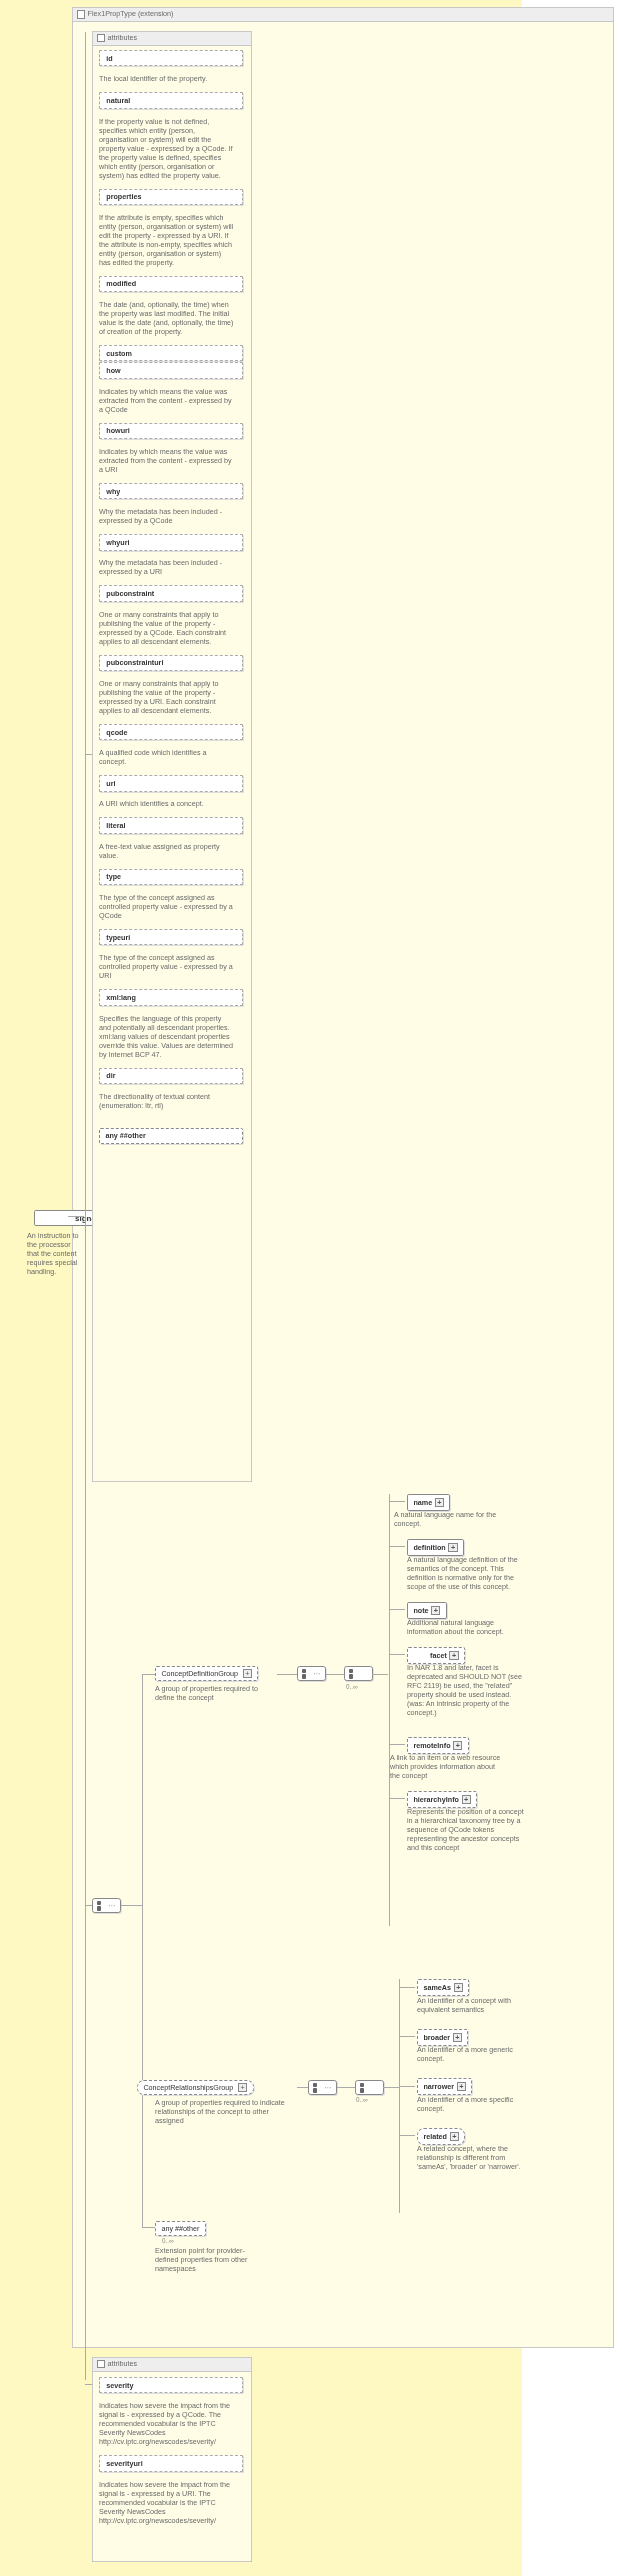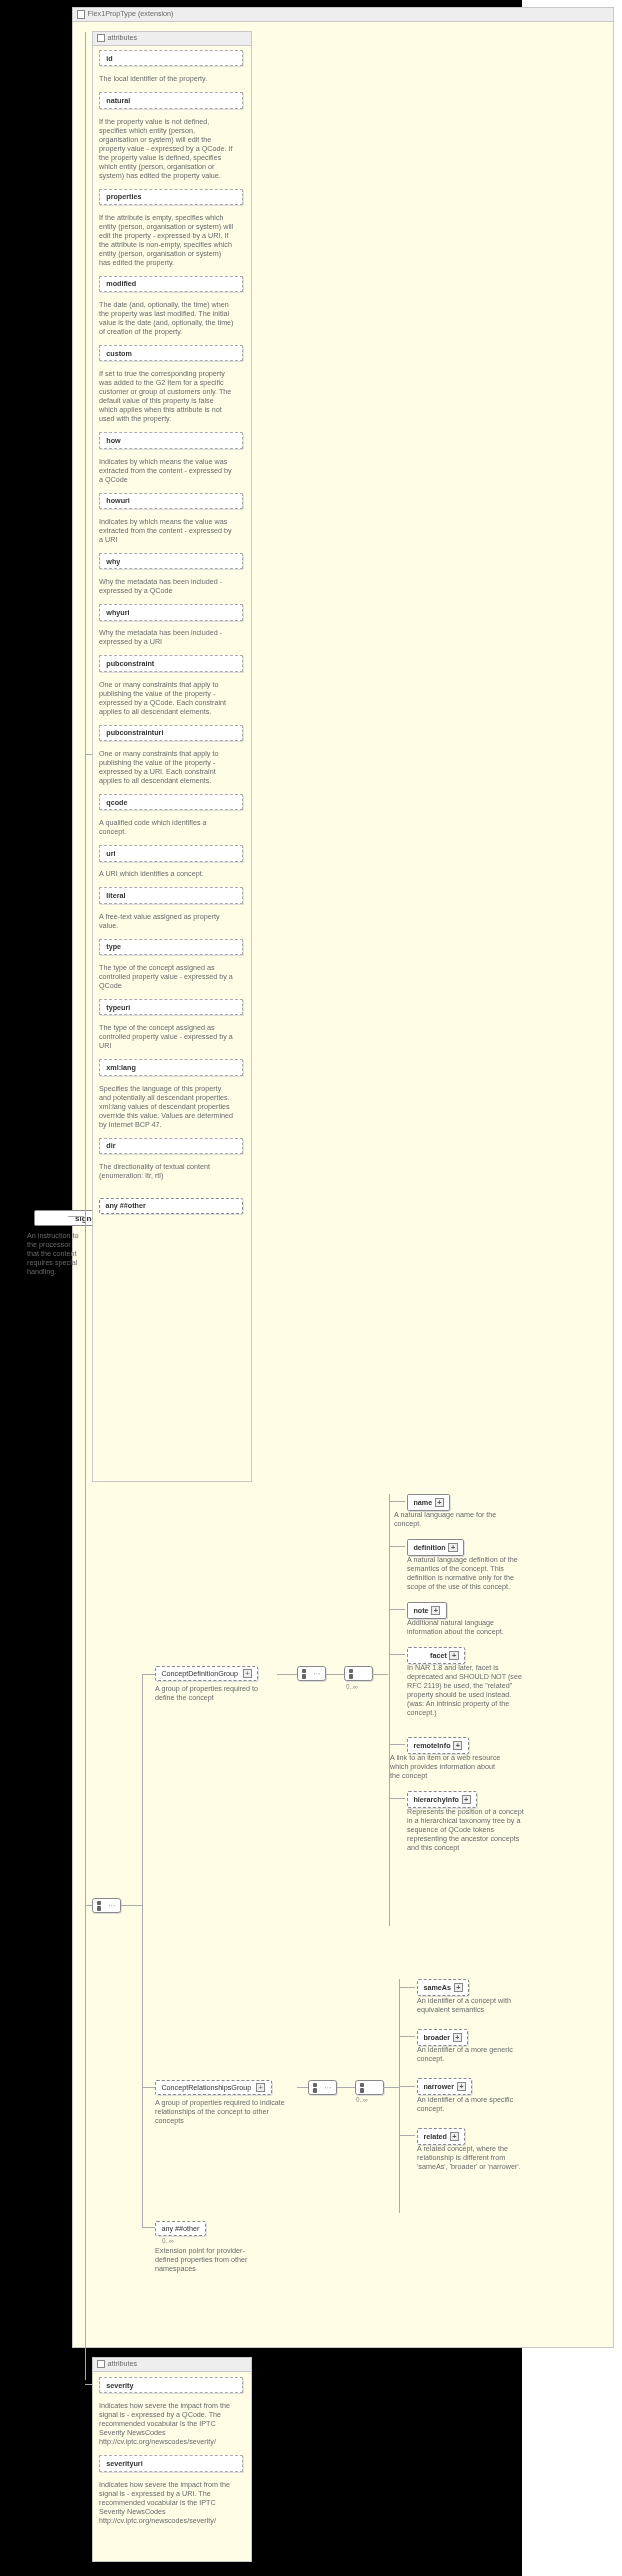--- a/index.html
+++ b/index.html
@@ -8,21 +8,21 @@
     background: #fff;
     font-family: Arial, Helvetica, sans-serif;
     font-size: 8px;
     color: #333;
     width: 623px;
   }
   .canvas {
     position: relative;
     width: 522px;
     height: 2576px;
-    background: #000000;
+    background: #fef9c3;
   }
   .yellow-panel {
     position: absolute;
     background: #fffde6;
     border: 0.9px solid #c8c8c8;
   }
   .title-bar {
     position: absolute;
     top: 0;
     left: 0;
@@ -216,21 +216,20 @@
   <div class="attrs-container" id="attrs1-container" style="left:99px; top:50px;">
       <div class="attr-box">id</div>
       <div class="attr-desc">The local identifier of the property.</div>
       <div class="attr-box">natural</div>
       <div class="attr-desc">If the property value is not defined, specifies which entity (person, organisation or system) will edit the property value - expressed by a QCode. If the property value is defined, specifies which entity (person, organisation or system) has edited the property value.</div>
       <div class="attr-box">properties</div>
       <div class="attr-desc">If the attribute is empty, specifies which entity (person, organisation or system) will edit the property - expressed by a URI. If the attribute is non-empty, specifies which entity (person, organisation or system) has edited the property.</div>
       <div class="attr-box">modified</div>
       <div class="attr-desc">The date (and, optionally, the time) when the property was last modified. The initial value is the date (and, optionally, the time) of creation of the property.</div>
       <div class="attr-box">custom</div>
-      <div class="attr-desc">If set to true the corresponding property was added to the G2 Item for a specific customer or group of customers only. The default value of this property is false which applies when this attribute is not used with the property.</div>
       <div class="attr-box">how</div>
       <div class="attr-desc">Indicates by which means the value was extracted from the content - expressed by a QCode</div>
       <div class="attr-box">howuri</div>
       <div class="attr-desc">Indicates by which means the value was extracted from the content - expressed by a URI</div>
       <div class="attr-box">why</div>
       <div class="attr-desc">Why the metadata has been included - expressed by a QCode</div>
       <div class="attr-box">whyuri</div>
       <div class="attr-desc">Why the metadata has been included - expressed by a URI</div>
       <div class="attr-box">pubconstraint</div>
       <div class="attr-desc">One or many constraints that apply to publishing the value of the property - expressed by a QCode. Each constraint applies to all descendant elements.</div>
@@ -294,25 +293,25 @@
       <div class="leaf-desc" style="left: 407px; top: 1663px;">In NAR 1.8 and later, facet is deprecated and SHOULD NOT (see RFC 2119) be used, the "related" property should be used instead. (was: An intrinsic property of the concept.)</div>
       <div class="line line-h" style="left: 389px; top: 1744px; width: 16px;"></div>
       <div class="leaf-node leaf-dashed" style="left: 407px; top: 1737px;">remoteInfo<span class="plus-grey">+</span></div>
       <div class="leaf-desc" style="left: 390px; top: 1753px;">A link to an item or a web resource which provides information about the concept</div>
       <div class="line line-h" style="left: 389px; top: 1798px; width: 16px;"></div>
       <div class="leaf-node leaf-dashed" style="left: 407px; top: 1791px;">hierarchyInfo<span class="plus-grey">+</span></div>
       <div class="leaf-desc" style="left: 407px; top: 1807px;">Represents the position of a concept in a hierarchical taxonomy tree by a sequence of QCode tokens representing the ancestor concepts and this concept</div>
     </div>
 
   <div class="line line-h" style="left:142px; top:2087px; width:12.6px;"></div>
-  <div class="group-node" style="left:155px; top:2080px;">
+  <div class="group-node" style="left:137px; top:2080px;border-radius:7px;">
     <span>ConceptRelationshipsGroup</span>
     <span class="plus-grey">+</span>
   </div>
-  <div class="leaf-desc" style="left:155px; top:2098px; width:135px;">A group of properties required to indicate relationships of the concept to other concepts</div>
+  <div class="leaf-desc" style="left:155px; top:2098px; width:135px;">A group of properties required to indicate relationships of the concept to other assigned</div>
 
   <div class="line line-h" style="left:297px; top:2087px; width:10.8px;"></div>
   <div class="choice-marker" style="left:308px; top:2080px;">
       <span class="seq-dots">⋯</span>
     </div>
   <div class="line line-h" style="left:337px; top:2087px; width:18px;"></div>
   <div class="choice-marker" style="left:355px; top:2080px;"></div>
   <div class="occ" style="left:356px; top:2096px;">0..∞</div>
   <div class="line line-h" style="left:383px; top:2087px; width:16px;"></div>
   <div class="line line-v" style="left:399px; top:1979px; height:234px;"></div>
@@ -321,21 +320,21 @@
       <div class="line line-h" style="left: 399px; top: 1987px; width: 16px;"></div>
       <div class="leaf-node leaf-dashed" style="left: 417px; top: 1979px;">sameAs<span class="plus-grey">+</span></div>
       <div class="leaf-desc" style="left: 417px; top: 1996px;">An identifier of a concept with equivalent semantics</div>
       <div class="line line-h" style="left: 399px; top: 2036px; width: 16px;"></div>
       <div class="leaf-node leaf-dashed" style="left: 417px; top: 2029px;">broader<span class="plus-grey">+</span></div>
       <div class="leaf-desc" style="left: 417px; top: 2045px;">An identifier of a more generic concept.</div>
       <div class="line line-h" style="left: 399px; top: 2086px; width: 16px;"></div>
       <div class="leaf-node leaf-dashed" style="left: 417px; top: 2078px;">narrower<span class="plus-grey">+</span></div>
       <div class="leaf-desc" style="left: 417px; top: 2095px;">An identifier of a more specific concept.</div>
       <div class="line line-h" style="left: 399px; top: 2135px; width: 16px;"></div>
-      <div class="leaf-node leaf-dashed" style="left: 417px; top: 2128px;">related<span class="plus-grey">+</span></div>
+      <div class="leaf-node leaf-dashed" style="left: 417px; top: 2128px; border-radius: 7px;">related<span class="plus-grey">+</span></div>
       <div class="leaf-desc" style="left: 417px; top: 2144px;">A related concept, where the relationship is different from 'sameAs', 'broader' or 'narrower'.</div>
     </div>
 
   <div class="line line-h" style="left:142px; top:2227px; width:12.6px;"></div>
   <div class="group-node" style="left:155px; top:2221px;">
     <span>any ##other</span>
   </div>
   <div class="occ" style="left:162px; top:2237px;">0..∞</div>
   <div class="leaf-desc" style="left:155px; top:2246px; width:108px;">Extension point for provider-defined properties from other namespaces</div>
 

